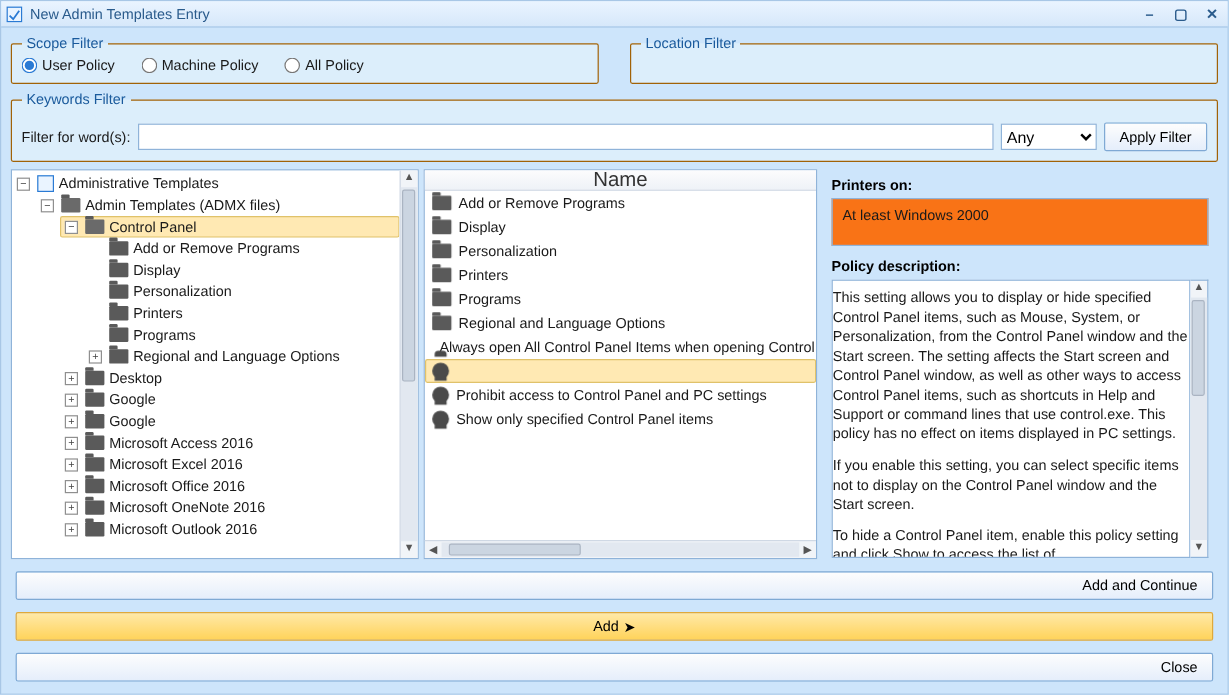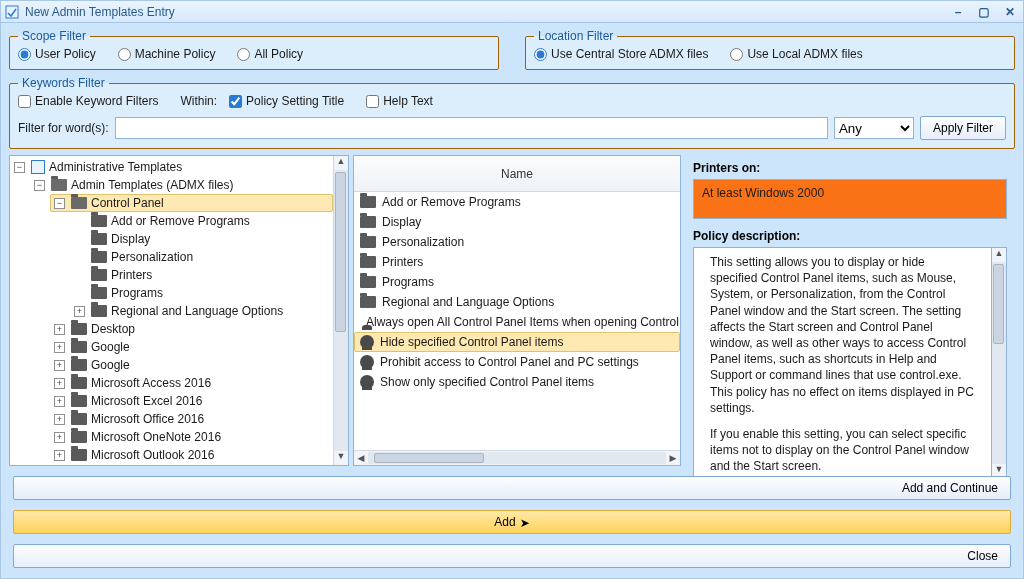--- a/index.html
+++ b/index.html
@@ -103,24 +103,24 @@
   }
   .ficon.open { background:#6a6a6a; }
   .root-icon {
     width:14px; height:14px; display:inline-block;
     background:#eaf4ff; border:1px solid #2a7ad4;
   }
   .node.selected { background:#ffe9b3; border:1px solid #e0c26a; border-radius:2px; padding:1px 3px; }
 
   
   .list-header {
-    height:36px; border-bottom:1px solid #cfd8e4;
+    height:17px; border-bottom:1px solid #cfd8e4;
     display:flex; align-items:center; justify-content:center;
     background:linear-gradient(#fcfcfd,#eef2f7);
-    font-size:12px; color:#333;
+    font-size:17px; color:#333;
   }
   .list-body { flex:1; overflow:auto; }
   .lrow {
     display:flex; align-items:center; gap:6px;
     padding:3px 6px; white-space:nowrap; cursor:default;
   }
   .lrow.selected { background:#ffe9b3; border:1px solid #e0c26a; border-radius:2px; padding:2px 5px; }
   .picon {
     width:14px; height:14px; display:inline-block;
     background:#4a4a4a; border-radius:50%;
@@ -143,21 +143,21 @@
   .detail-panel .label { color:#000; font-weight:bold; margin-bottom:4px; }
   .supported-box {
     background:#f97316; border:1px solid #8fb3d9;
     padding:6px 8px; height:40px; margin-bottom:10px;
   }
   .desc-wrap {
     display:flex;
   }
   .desc-box {
     background:#fff; border:1px solid #8fb3d9;
-    padding:6px 16px; height:232px; overflow:hidden;
+    padding:6px 0; height:232px; overflow:hidden;
     flex:1; line-height:1.35;
   }
   .desc-box p { margin:0 0 10px 0; }
   .vscroll {
     width:15px; background:#f1f4f8;
     border:1px solid #8fb3d9; border-left:none;
     display:flex; flex-direction:column;
   }
   .vscroll .arrow { height:14px; text-align:center; font-size:9px; color:#555; cursor:pointer; }
   .vscroll .track { flex:1; position:relative; background:#e2e8f0; }
@@ -218,50 +218,25 @@
             <label>Machine Policy</label>
           </span>
           <span class="radio-item">
             <input type="radio" name="scope" style="">
             <label>All Policy</label>
           </span>
         </div>
     </fieldset>
     <fieldset>
       <legend>Location Filter</legend>
-      <div class="radio-row" id="location-radios">
-          <span class="radio-item">
-            <input type="radio" name="location" checked="" style="">
-            <label>Use Central Store ADMX files</label>
-          </span>
-          <span class="radio-item">
-            <input type="radio" name="location" style="">
-            <label>Use Local ADMX files</label>
-          </span>
-        </div>
     </fieldset>
   </div>
 
   <fieldset>
     <legend>Keywords Filter</legend>
-    <div class="check-row">
-      <span class="check-item">
-        <input type="checkbox" id="kw-enable" style="">
-        <label for="kw-enable">Enable Keyword Filters</label>
-      </span>
-      <span style="margin-right:8px;">Within:</span>
-      <span class="check-item">
-        <input type="checkbox" id="kw-title" checked="" style="">
-        <label for="kw-title">Policy Setting Title</label>
-      </span>
-      <span class="check-item">
-        <input type="checkbox" id="kw-help" style="">
-        <label for="kw-help">Help Text</label>
-      </span>
-    </div>
     <div class="filter-input-row">
       <span>Filter for word(s):</span>
       <input type="text" value="" style="">
       <select id="match-select"><option>Any</option><option>All</option><option>Exact</option></select>
       <button class="btn">Apply Filter</button>
     </div>
   </fieldset>
 
   <div class="main">
 
@@ -432,21 +407,20 @@
           <div class="lrow">
             <span class="ficon"></span>
             <span>Regional and Language Options</span>
           </div>
           <div class="lrow">
             <span class="picon"></span>
             <span>Always open All Control Panel Items when opening Control Panel</span>
           </div>
           <div class="lrow selected">
             <span class="picon"></span>
-            <span>Hide specified Control Panel items</span>
           </div>
           <div class="lrow">
             <span class="picon"></span>
             <span>Prohibit access to Control Panel and PC settings</span>
           </div>
           <div class="lrow">
             <span class="picon"></span>
             <span>Show only specified Control Panel items</span>
           </div>
         </div>

